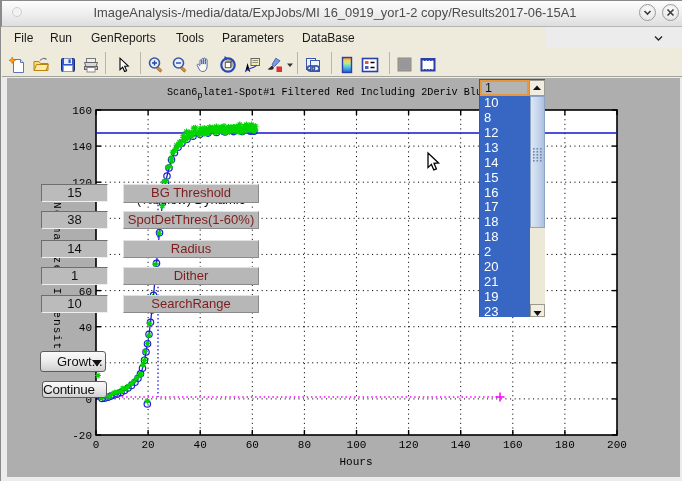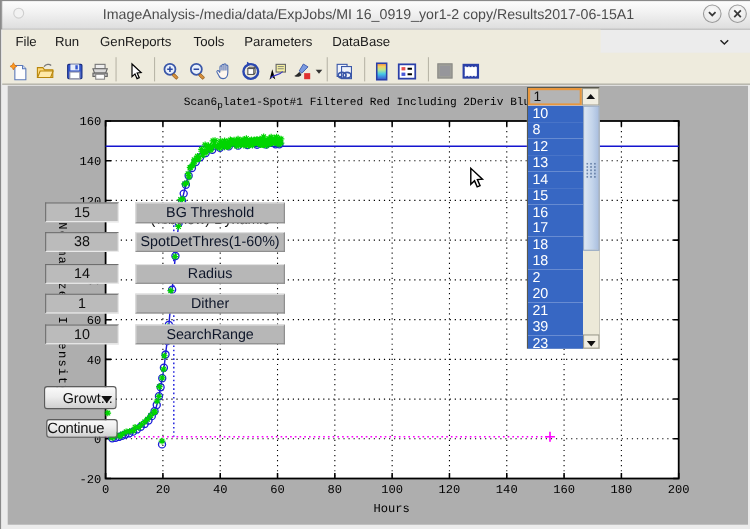--- a/index.html
+++ b/index.html
@@ -5,21 +5,21 @@
 body{position:relative;background:#ececec;border-left:1px solid #8a8a8a}
 .abs{position:absolute}
 #titlebar{left:0;top:0;width:682px;height:27px;background:linear-gradient(#fdfdfd,#f2f2f2 40%,#dedede);border:1px solid #8a8a8a;border-bottom:1px solid #b6b6b6}
 #title{left:0;top:5px;width:668px;text-align:center;font-weight:normal;font-size:12.9px;color:#4c4c4c}
 .winbtn{top:3.5px;width:17px;height:17px;border-radius:50%;border:1px solid #9a9a9a;background:radial-gradient(circle at 50% 35%,#fbfbfb,#e2e2e2);color:#444;text-align:center}
 #menubar{left:1px;top:27px;width:544px;height:21px;background:#eeebdd;font-size:12px;color:#1a1a1a}
 #menubar span{position:absolute;top:4px}
 #toolbar{left:1px;top:48px;width:680px;height:29px;background:#eeebdd;border-bottom:1px solid #a3a39b}
 #fig{left:6px;top:78px;width:673px;height:399px;background:#aeaeae}
 .field{position:absolute;left:40px;width:67px;height:18px;background:#bbbbbb;border-top:1px solid #6e6e6e;border-left:1px solid #6e6e6e;border-bottom:1px solid #efefef;border-right:1px solid #efefef;text-align:center;font-size:13px;color:#111;line-height:16px}
-.btn{position:absolute;left:122px;width:136px;height:18px;line-height:16px;background:#b7b7b7;border-top:1px solid #e2e2e2;border-left:1px solid #e2e2e2;border-bottom:1px solid #8a8a8a;border-right:1px solid #8a8a8a;text-align:center;font-size:13px;color:#0f172a}
+.btn{position:absolute;left:122px;width:136px;height:18px;line-height:16px;background:#b7b7b7;border-top:1px solid #e2e2e2;border-left:1px solid #e2e2e2;border-bottom:1px solid #8a8a8a;border-right:1px solid #8a8a8a;text-align:center;font-size:13px;color:#7f1d1d}
 .gbtn{position:absolute;background:linear-gradient(#fafafa,#ededed 45%,#cfcfcf);border:1px solid #5c5c5c;border-radius:3px;font-size:13px;color:#111}
 #ddlist{left:478px;top:79px;width:66px;height:238px;border:1px solid #58584f;background:#fff}
 .li{height:14.93px;background:#3767c3;color:#fff;font-size:13px;line-height:14.5px;padding-left:4px}
 </style></head><body>
 
 <div class="abs" id="fig"></div>
 <svg id="plot" class="abs" style="left:0;top:0" width="682" height="481" viewBox="0 0 682 481">
 <rect x="95" y="110" width="521" height="325" fill="#fff"></rect>
 <line x1="147.1" y1="110" x2="147.1" y2="435" stroke="#000" stroke-width="1" stroke-dasharray="1.1 3.5"></line>
     <line x1="199.2" y1="110" x2="199.2" y2="435" stroke="#000" stroke-width="1" stroke-dasharray="1.1 3.5"></line>
@@ -312,21 +312,21 @@
       <div class="li">13</div>
       <div class="li">14</div>
       <div class="li">15</div>
       <div class="li">16</div>
       <div class="li">17</div>
       <div class="li">18</div>
       <div class="li">18</div>
       <div class="li">2</div>
       <div class="li">20</div>
       <div class="li">21</div>
-      <div class="li">39</div>
+      <div class="li">19</div>
       <div class="li">23</div>
     </div>
 <div style="position:absolute;left:49px;top:0;width:16px;height:16px;background:#f1eee1;border:1px solid #9c9a8c"><svg width="14" height="14" viewBox="0 0 14 14">
         <path d="M3 9h8L7 4.5z" fill="#111"></path>
       </svg></div>
 <div style="position:absolute;left:50px;top:16px;width:15px;height:221px;background:#ece9d8">
  <div style="position:absolute;left:0;top:0;width:15px;height:132px;background:linear-gradient(90deg,#dde7f3,#c2d3ea 60%,#aabfdf);border:1px solid #8fa4c4"></div>
  <svg style="position:absolute;left:3px;top:52px" width="9" height="14" viewBox="0 0 9 14">
         <rect x="0" y="0" width="1.6" height="1.6" fill="#6e87ad"></rect>
         <rect x="3.5" y="0" width="1.6" height="1.6" fill="#6e87ad"></rect>

